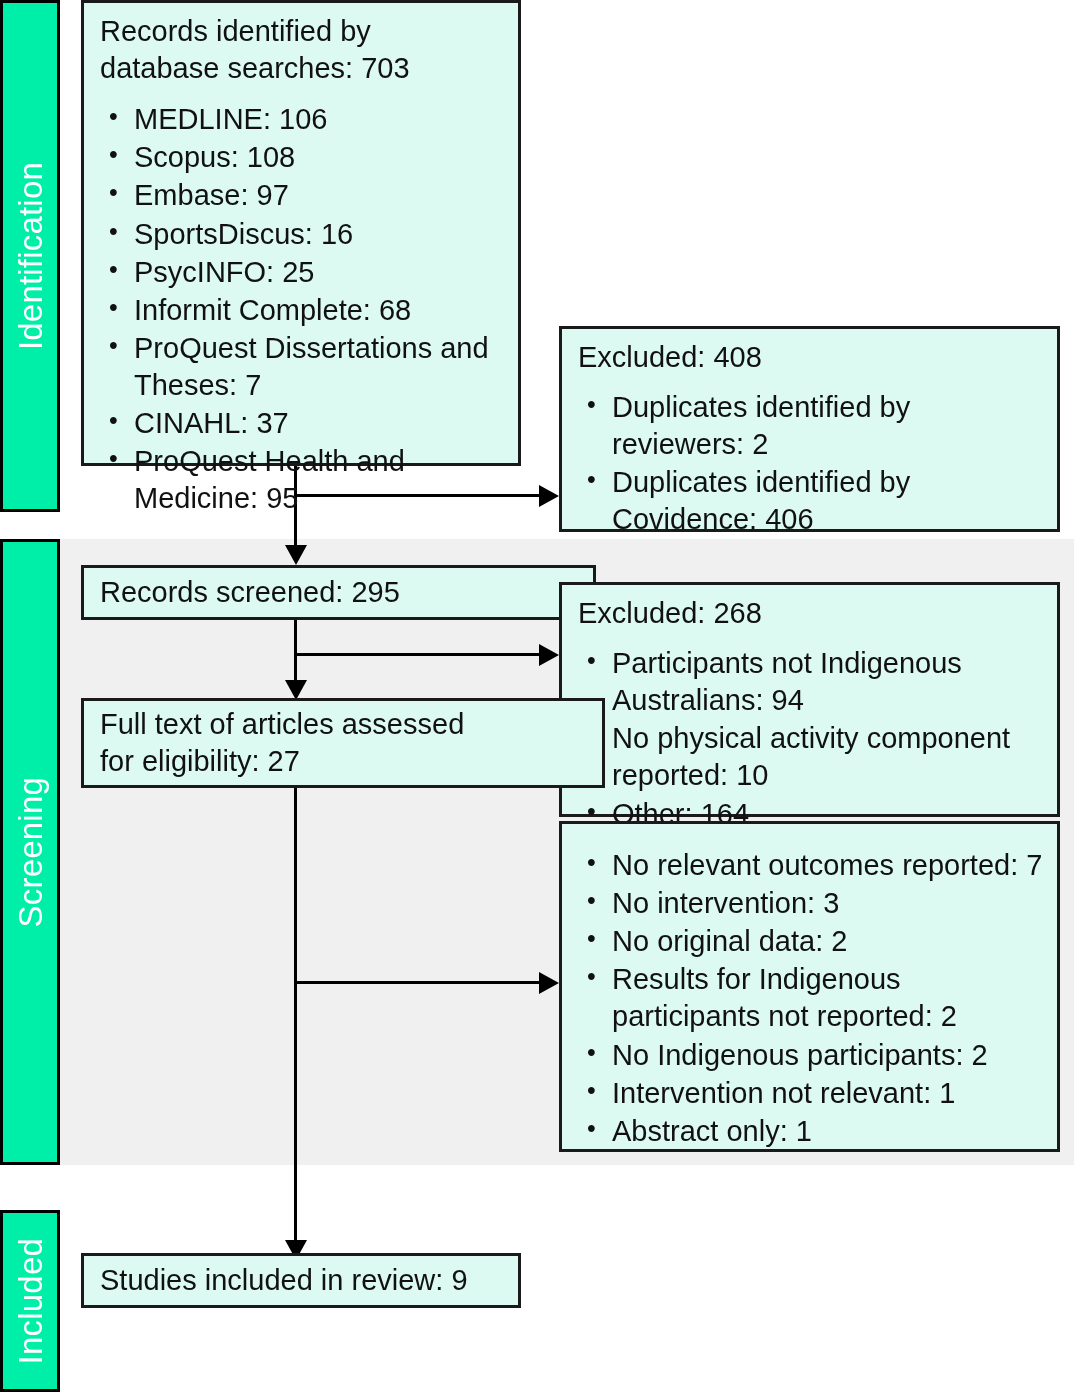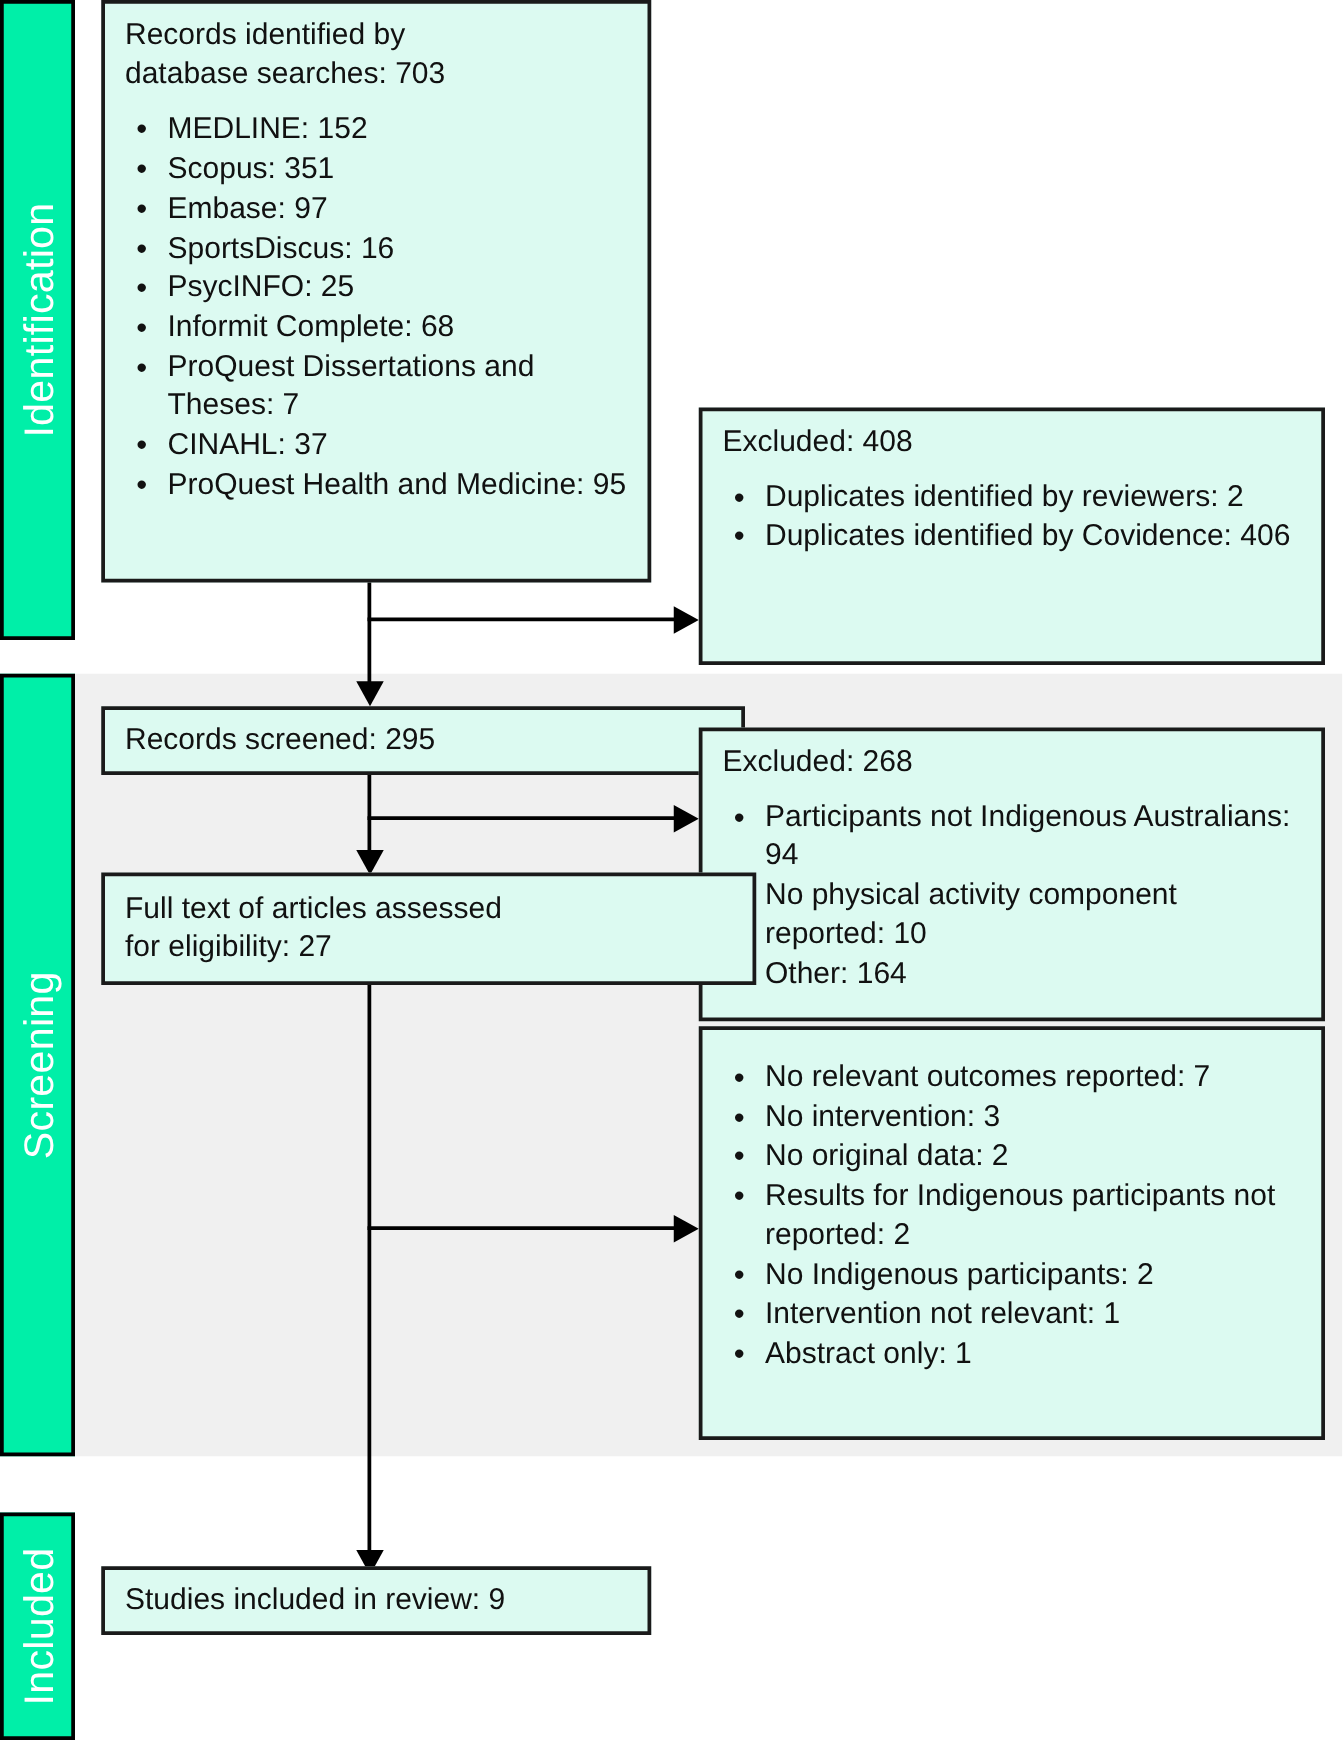--- a/index.html
+++ b/index.html
@@ -45,21 +45,21 @@
   }
 
   
   .box {
     position: absolute;
     background: #DCFAF1;
     border: 3px solid #1a1a1a;
     box-sizing: border-box;
     padding: 10px 14px 10px 16px;
     color: #111111;
-    font-size: 24px;
+    font-size: 29px;
     line-height: 1.28;
   }
   .box .headline {
     display: block;
     white-space: pre-line;
   }
   .box ul {
     margin: 14px 0 0 0;
     padding: 0 0 0 34px;
     list-style: none;
@@ -141,22 +141,22 @@
 
   <div class="vline" style="left:294px; top:788px; width:3px; height:466px;"></div>
   <div class="hline" style="left:294px; top:981px; width:247px; height:3px;"></div>
   <div class="arrow-right" style="left:539px; top:972px;"></div>
   <div class="arrow-down" style="left:285px; top:1240px;"></div>
 
   <div class="box" style="left:81px; top:0px; width:440px; height:466px;">
     <span class="headline">Records identified by
 database searches: 703</span>
     <ul>
-      <li>MEDLINE: 152</li>
-      <li>Scopus: 351</li>
+      <li>MEDLINE: 106</li>
+      <li>Scopus: 108</li>
       <li>Embase: 97</li>
       <li>SportsDiscus: 16</li>
       <li>PsycINFO: 25</li>
       <li>Informit Complete: 68</li>
       <li>ProQuest Dissertations and Theses: 7</li>
       <li>CINAHL: 37</li>
       <li>ProQuest Health and Medicine: 95</li>
     </ul>
   </div>
 

